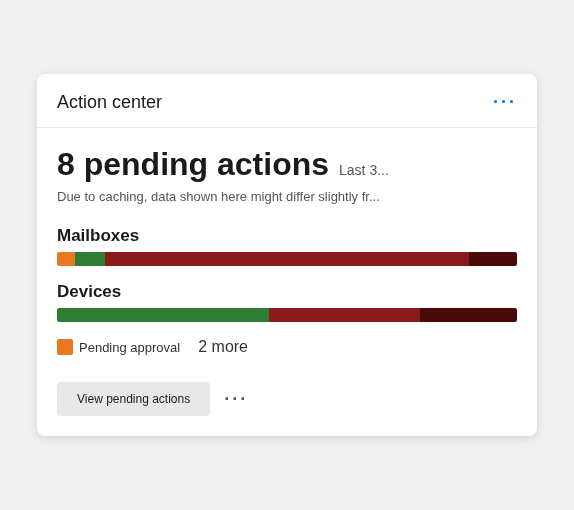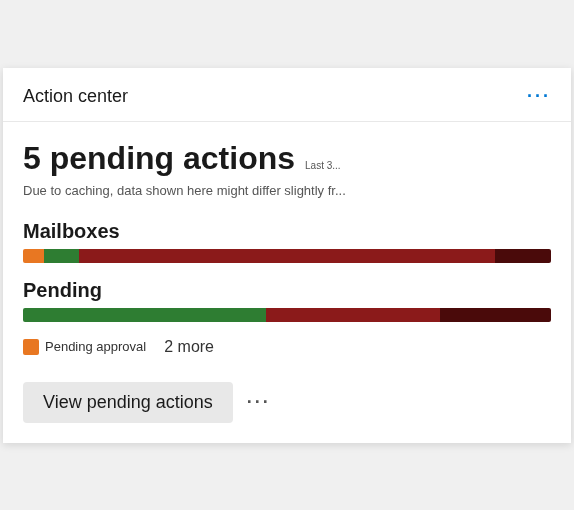--- a/index.html
+++ b/index.html
@@ -13,23 +13,23 @@
       height: 510px;
       background: #f0f0f0;
       display: flex;
       align-items: center;
       justify-content: center;
       font-family: 'Segoe UI', Arial, sans-serif;
     }
 
     .card {
       background: #ffffff;
-      border-radius: 0;
+      border-radius: 8px;
       box-shadow: 0 2px 8px rgba(0,0,0,0.12);
-      width: 568px;
+      width: 500px;
       padding: 0;
       overflow: hidden;
     }
 
     .card-header {
       display: flex;
       align-items: center;
       justify-content: space-between;
       padding: 18px 20px 14px 20px;
       border-bottom: 1px solid #e8e8e8;
@@ -60,32 +60,32 @@
       margin-bottom: 6px;
     }
 
     .pending-count {
       font-size: 32px;
       font-weight: 700;
       color: #1a1a1a;
     }
 
     .last-updated {
-      font-size: 10px;
+      font-size: 14px;
       color: #555;
     }
 
     .cache-note {
       font-size: 13px;
       color: #555;
       margin-bottom: 22px;
     }
 
     .section-label {
-      font-size: 20px;
+      font-size: 17px;
       font-weight: 700;
       color: #1a1a1a;
       margin-bottom: 6px;
     }
 
     .bar-container {
       display: flex;
       height: 14px;
       border-radius: 2px;
       overflow: hidden;
@@ -130,21 +130,21 @@
       align-items: center;
       gap: 14px;
       padding-top: 4px;
     }
 
     .view-btn {
       background: #e8e8e8;
       border: none;
       border-radius: 4px;
       padding: 10px 20px;
-      font-size: 18px;
+      font-size: 12px;
       font-weight: 500;
       color: #1a1a1a;
       cursor: pointer;
     }
 
     .footer-more {
       font-size: 18px;
       color: #555;
       letter-spacing: 2px;
       cursor: pointer;
@@ -155,34 +155,34 @@
 <body>
 
 <div class="card">
   <div class="card-header">
     <span class="card-title">Action center</span>
     <span class="more-icon">···</span>
   </div>
 
   <div class="card-body">
     <div class="pending-count-row">
-      <span class="pending-count">5 pending actions</span>
+      <span class="pending-count">8 pending actions</span>
       <span class="last-updated">Last 3...</span>
     </div>
     <div class="cache-note">Due to caching, data shown here might differ slightly fr...</div>
 
     <div class="section-label">Mailboxes</div>
     <div class="bar-container">
       <div class="bar-segment" style="flex:3; background:#e87722;"></div>
       <div class="bar-segment" style="flex:5; background:#2e7d32;"></div>
       <div class="bar-segment" style="flex:60; background:#8b1a1a;"></div>
       <div class="bar-segment" style="flex:8; background:#4a0a0a;"></div>
     </div>
 
-    <div class="section-label">Pending</div>
+    <div class="section-label">Devices</div>
     <div class="bar-container">
       <div class="bar-segment" style="flex:35; background:#2e7d32;"></div>
       <div class="bar-segment" style="flex:25; background:#8b1a1a;"></div>
       <div class="bar-segment" style="flex:16; background:#4a0a0a;"></div>
     </div>
 
     <div class="legend">
       <div class="legend-item">
         <div class="legend-swatch" style="background:#e87722;"></div>
         <span>Pending approval</span>

